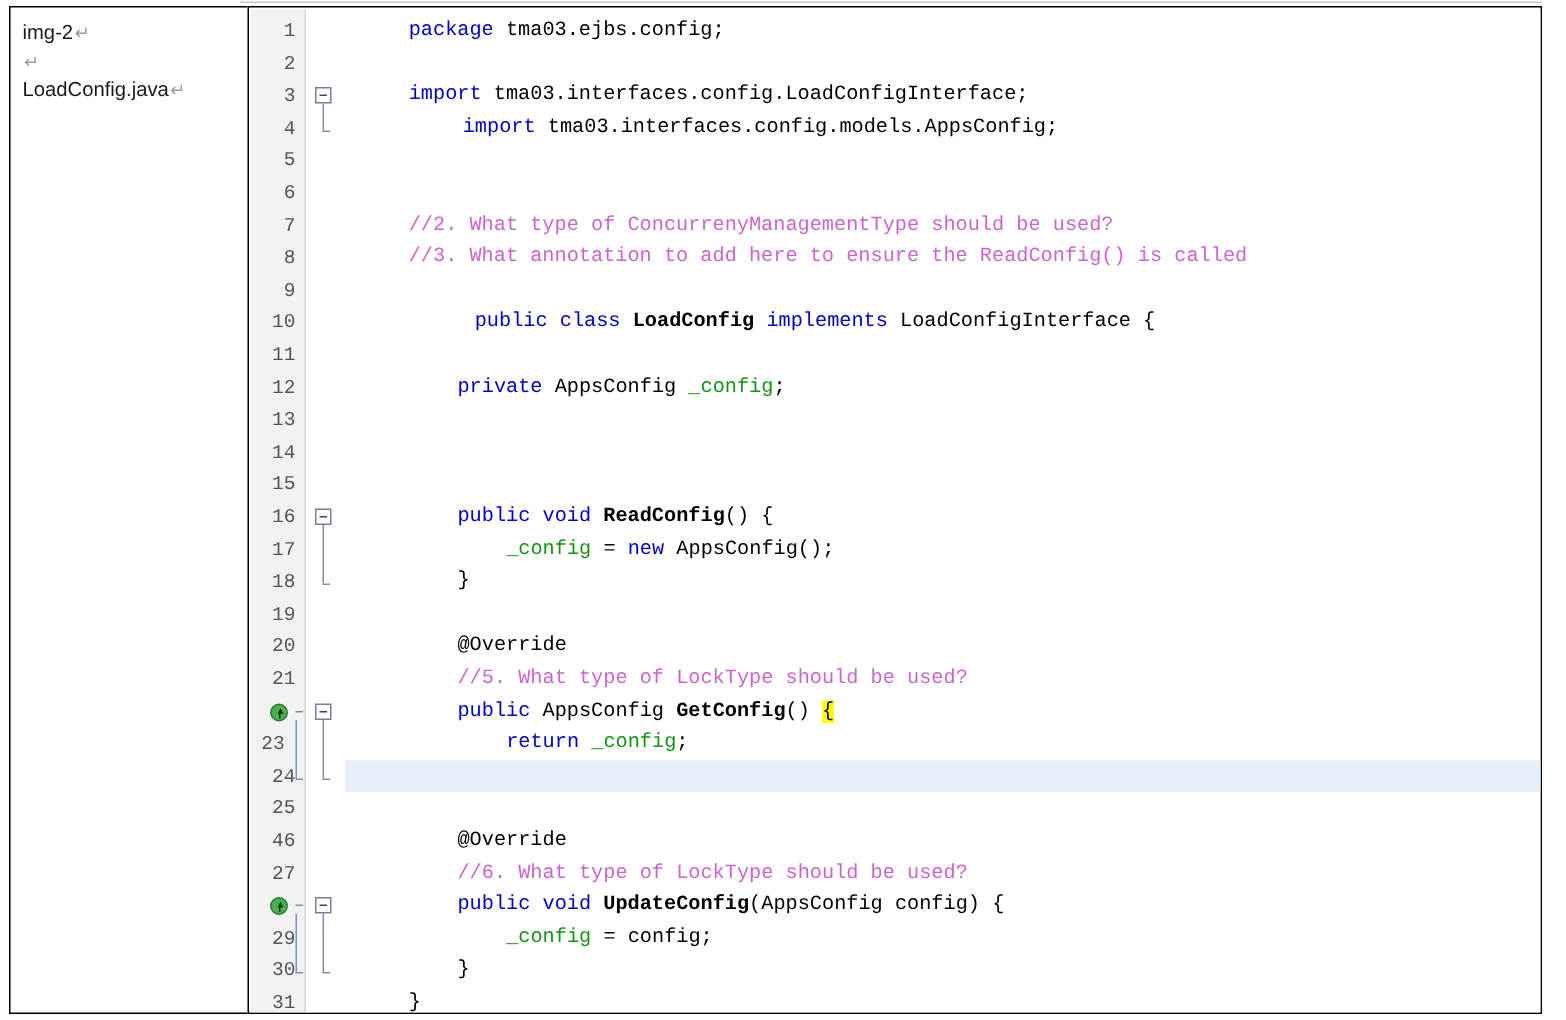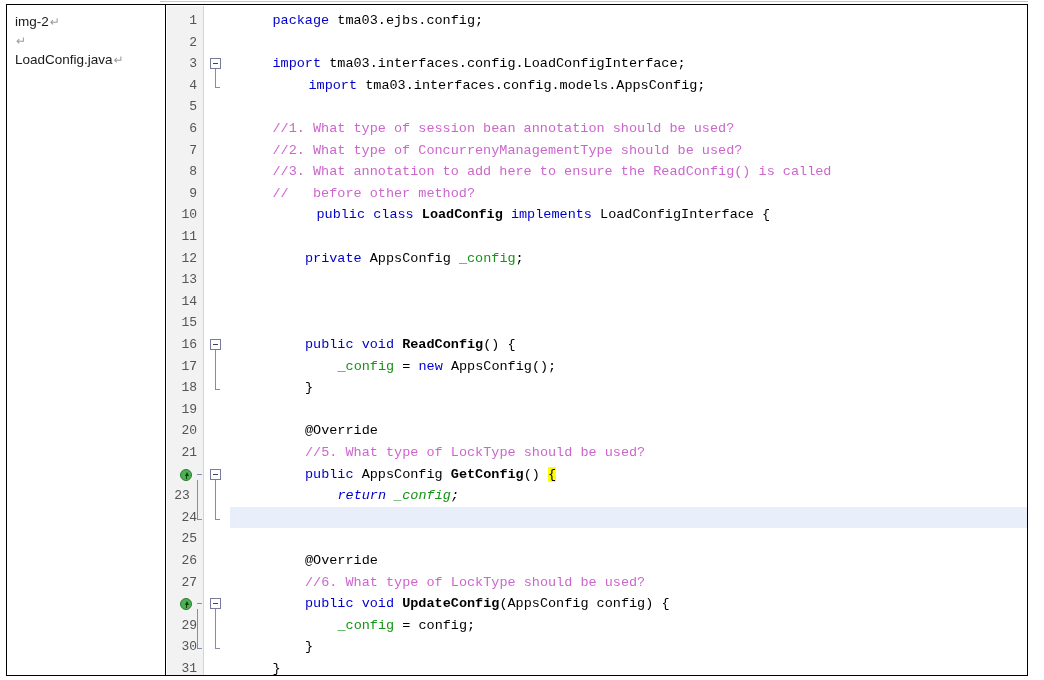--- a/index.html
+++ b/index.html
@@ -145,21 +145,21 @@
             <div class="lineno" style="top: 349.6px;">17</div>
             <div class="lineno" style="top: 371.2px;">18</div>
             <div class="lineno" style="top: 392.8px;">19</div>
             <div class="lineno" style="top: 414.4px;">20</div>
             <div class="lineno" style="top: 436px;">21</div>
             <div class="ovr" title="Overrides method" style="left: 13px; top: 462.6px;"></div>
             <div class="ovr-brk" style="left: 30px; top: 467.6px; width: 5px; height: 1px;"></div>
             <div class="lineno" style="top: 479.2px; text-align: center;">23</div>
             <div class="lineno" style="top: 500.8px;">24</div>
             <div class="lineno" style="top: 522.4px;">25</div>
-            <div class="lineno" style="top: 544px;">26</div>
+            <div class="lineno" style="top: 544px;">46</div>
             <div class="lineno" style="top: 565.6px;">27</div>
             <div class="ovr" title="Overrides method" style="left: 13px; top: 592.2px;"></div>
             <div class="ovr-brk" style="left: 30px; top: 597.2px; width: 5px; height: 1px;"></div>
             <div class="lineno" style="top: 608.8px;">29</div>
             <div class="lineno" style="top: 630.4px;">30</div>
             <div class="lineno" style="top: 652px;">31</div>
             <div class="ovr-brk" style="left: 30px; top: 473.6px; width: 1px; height: 39.2px;"></div>
             <div class="ovr-brk" style="left: 30px; top: 512.8px; width: 5px; height: 1px;"></div>
             <div class="ovr-brk" style="left: 30px; top: 603.2px; width: 1px; height: 39.2px;"></div>
             <div class="ovr-brk" style="left: 30px; top: 642.4px; width: 5px; height: 1px;"></div>
@@ -177,36 +177,34 @@
             <div class="foldline" style="left: 11px; top: 344px; height: 39.2px;"></div>
             <div class="foldline" style="left: 11px; top: 473.6px; height: 39.2px;"></div>
             <div class="foldline" style="left: 11px; top: 603.2px; height: 39.2px;"></div>
           </div>
         <div class="code-area">
             <div class="codetext" style="top: 4px; left: 42.48px;"><span class="kw">package</span><span class="plain"> tma03.ejbs.config;</span></div>
             <div class="codetext" style="top: 25.6px; left: 42.48px;"></div>
             <div class="codetext" style="top: 47.2px; left: 42.48px;"><span class="kw">import</span><span class="plain"> tma03.interfaces.config.LoadConfigInterface;</span></div>
             <div class="codetext" style="top: 68.8px; left: 42.48px; margin-left: 36px;"><span class="kw">import</span><span class="plain"> tma03.interfaces.config.models.AppsConfig;</span></div>
             <div class="codetext" style="top: 90.4px; left: 42.48px;"></div>
-            <div class="codetext" style="top: 112px; left: 42.48px;"><span class="cmt">//1. What type of session bean annotation should be used?</span></div>
             <div class="codetext" style="top: 133.6px; left: 42.48px; font-family: Liberation Mono, monospace;"><span class="cmt">//2. What type of ConcurrenyManagementType should be used?</span></div>
             <div class="codetext" style="top: 155.2px; left: 42.48px;"><span class="cmt">//3. What annotation to add here to ensure the ReadConfig() is called</span></div>
-            <div class="codetext" style="top: 176.8px; left: 42.48px;"><span class="cmt">//   before other method?</span></div>
             <div class="codetext" style="top: 198.4px; left: 42.48px; margin-left: 44px;"><span class="kw">public class </span><span class="cls">LoadConfig</span><span class="plain"> </span><span class="kw">implements</span><span class="plain"> LoadConfigInterface {</span></div>
             <div class="codetext" style="top: 220px; left: 42.48px;"></div>
             <div class="codetext" style="top: 241.6px; left: 74.96px;"><span class="kw">private</span><span class="plain"> AppsConfig </span><span class="fld">_config</span><span class="plain">;</span></div>
             <div class="codetext" style="top: 263.2px; left: 74.96px;"></div>
             <div class="codetext" style="top: 328px; left: 74.96px;"><span class="kw">public void </span><span class="cls">ReadConfig</span><span class="plain">() {</span></div>
             <div class="codetext" style="top: 349.6px; left: 107.44px;"><span class="fld">_config</span><span class="plain"> = </span><span class="kw">new</span><span class="plain"> AppsConfig();</span></div>
             <div class="codetext" style="top: 371.2px; left: 74.96px;"><span class="plain">}</span></div>
             <div class="codetext" style="top: 392.8px; left: 74.96px;"></div>
             <div class="codetext" style="top: 414.4px; left: 74.96px;"><span class="plain">@Override</span></div>
             <div class="codetext" style="top: 436px; left: 74.96px;"><span class="cmt">//5. What type of LockType should be used?</span></div>
             <div class="codetext" style="top: 457.6px; left: 74.96px;"><span class="kw">public</span><span class="plain"> AppsConfig </span><span class="cls">GetConfig</span><span class="plain">() </span><span class="plain hl">{</span></div>
-            <div class="codetext" style="top: 479.2px; left: 107.44px; font-style: italic;"><span class="kw">return</span><span class="plain"> </span><span class="fld">_config</span><span class="plain">;</span></div>
+            <div class="codetext" style="top: 479.2px; left: 107.44px;"><span class="kw">return</span><span class="plain"> </span><span class="fld">_config</span><span class="plain">;</span></div>
             <div class="codetext" style="top: 500.8px; left: 74.96px;"><span class="plain hl">}</span></div>
             <div class="codetext" style="top: 522.4px; left: 74.96px;"></div>
             <div class="codetext" style="top: 544px; left: 74.96px;"><span class="plain">@Override</span></div>
             <div class="codetext" style="top: 565.6px; left: 74.96px;"><span class="cmt">//6. What type of LockType should be used?</span></div>
             <div class="codetext" style="top: 587.2px; left: 74.96px;"><span class="kw">public void </span><span class="cls">UpdateConfig</span><span class="plain">(AppsConfig config) {</span></div>
             <div class="codetext" style="top: 608.8px; left: 107.44px;"><span class="fld">_config</span><span class="plain"> = config;</span></div>
             <div class="codetext" style="top: 630.4px; left: 74.96px;"><span class="plain">}</span></div>
             <div class="codetext" style="top: 652px; left: 42.48px;"><span class="plain">}</span></div>
           </div>
       <div class="caret-line" style="top: 500.8px;"></div>

